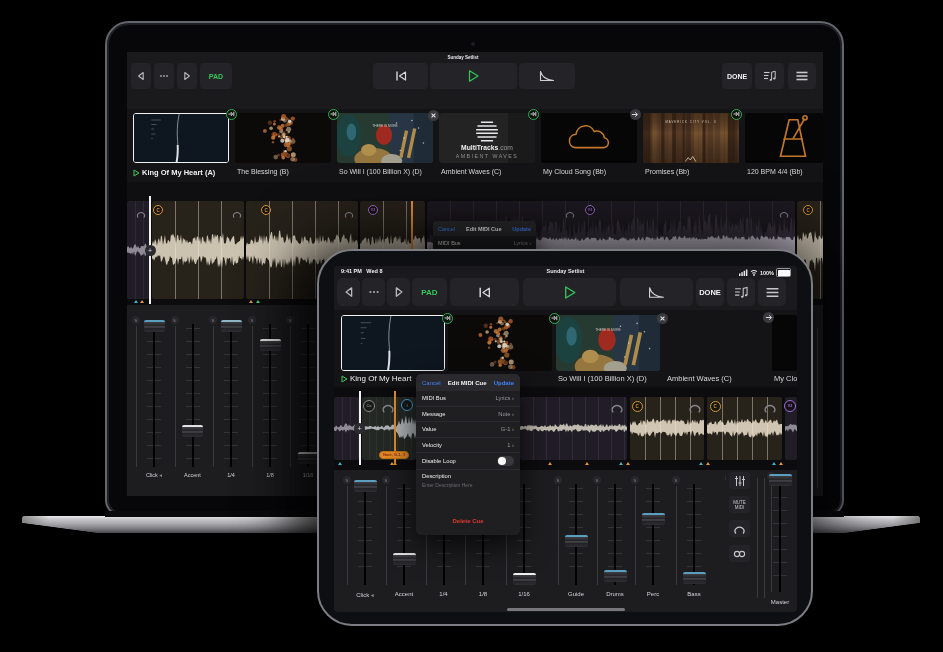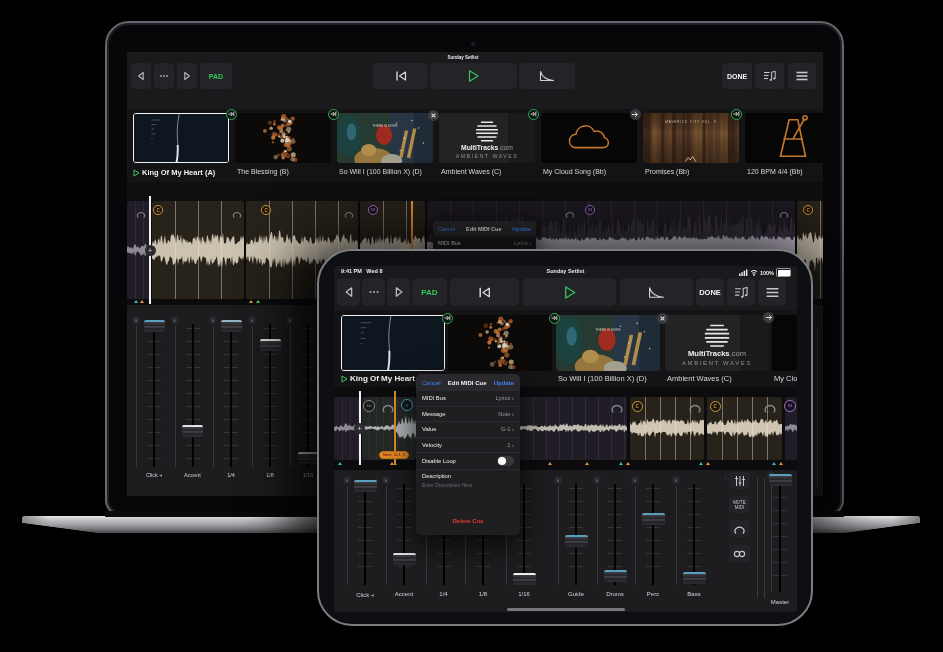--- a/index.html
+++ b/index.html
@@ -651,43 +651,27 @@
             <circle cx="64.48" cy="11.200000000000001" r="0.8"></circle>
             <circle cx="72.8" cy="28.0" r="0.8"></circle>
             <circle cx="68.64" cy="42.0" r="0.8"></circle>
             <circle cx="88.39999999999999" cy="16.8" r="0.8"></circle>
             <circle cx="93.60000000000001" cy="33.6" r="0.8"></circle>
             <circle cx="81.12" cy="8.4" r="0.8"></circle>
           </g>
           <text x="52.0" y="15.680000000000001" font-size="3.2" fill="#d0ccc0" text-anchor="middle" font-family="Liberation Sans">THERE IS MORE</text>
         </svg>
       </div>
-      <div style="position:absolute;left:331px;top:49px;width:104px;height:56px;border-radius:3px;overflow:hidden;background:#0a0a0b;box-sizing:border-box">
-        <svg width="104" height="56" viewBox="0 0 104 56" style="position:absolute;left:0;top:0">
-          <rect width="104" height="56" fill="#232324"></rect>
-          <rect x="74.88" width="29.120000000000005" height="56" fill="#1a1a1b"></rect>
-          <g stroke="#e8e8ea" stroke-width="1.68">
-            <line x1="45.18986376380358" y1="10.5" x2="58.81013623619642" y2="10.5"></line>
-            <line x1="41.330567025375714" y1="14.6" x2="62.669432974624286" y2="14.6"></line>
-            <line x1="39.852316178702125" y1="18.7" x2="64.14768382129787" y2="18.7"></line>
-            <line x1="39.852316178702125" y1="22.8" x2="64.14768382129787" y2="22.8"></line>
-            <line x1="41.330567025375714" y1="26.9" x2="62.669432974624286" y2="26.9"></line>
-            <line x1="45.18986376380359" y1="31.0" x2="58.81013623619641" y2="31.0"></line>
-          </g>
-          <text x="52.0" y="40.879999999999995" font-size="7.5600000000000005" fill="#f0f0f2" text-anchor="middle" font-weight="bold" font-family="Liberation Sans">MultiTracks<tspan fill="#9a9a9e" font-weight="normal">.com</tspan></text>
-          <text x="52.0" y="50.4" font-size="5.88" fill="#8f8f94" text-anchor="middle" letter-spacing="1.68" font-family="Liberation Sans">AMBIENT WAVES</text>
-        </svg>
-      </div>
       <div style="position:absolute;left:438px;top:49px;width:25px;height:56px;border-radius:3px;overflow:hidden;background:#0a0a0b;box-sizing:border-box">
         <svg width="104" height="56" viewBox="0 0 100 52" style="position:absolute;left:0;top:0" preserveAspectRatio="none">
           <rect width="100" height="52" fill="#060606"></rect>
           <path d="M35 36 a7 7 0 0 1 1.4 -13.8 a10 10 0 0 1 19 -3 a8 8 0 0 1 10.6 6.5 a5.2 5.2 0 0 1 -1 10.3 z" fill="none" stroke="#c2772a" stroke-width="1.6"></path>
         </svg>
       </div>
-      <div class="abs" style="left:7px;top:108px;font-size:8px;color:#f0f0f2;font-weight:bold;display:flex;align-items:flex-end"><svg width="7" height="8" viewBox="0 0 7 8" style="margin-right:2px">
+      <div class="abs" style="left:7px;top:108px;font-size:8px;color:#f0f0f2;font-weight:normal;display:flex;align-items:flex-end"><svg width="7" height="8" viewBox="0 0 7 8" style="margin-right:2px">
           <path d="M1 1 L6 4 L1 7 Z" fill="none" stroke="#34c85a" stroke-width="1"></path>
         </svg>King Of My Heart</div>
       <div class="abs" style="left:224px;top:108px;font-size:7.5px;color:#d8d8da">So Will I (100 Billion X) (D)</div>
       <div class="abs" style="left:333px;top:108px;font-size:7.5px;color:#d8d8da">Ambient Waves (C)</div>
       <div class="abs" style="left:440px;top:108px;font-size:7.5px;color:#d8d8da;white-space:nowrap">My Clo</div>
       <div style="position:absolute;left:107.5px;top:46.5px;width:11.0px;height:11.0px;border-radius:50%;background:#101210;border:1.3px solid #2fae53;box-sizing:border-box;z-index:9;display:flex;align-items:center;justify-content:center">
         <svg width="7" height="6" viewBox="0 0 7 6">
           <path d="M0.5 3 H4.2 M2.8 1 L4.6 3 L2.8 5 M5.8 0.8 V5.2" stroke="#e8e8e8" stroke-width="0.9" fill="none"></path>
         </svg>
       </div>

